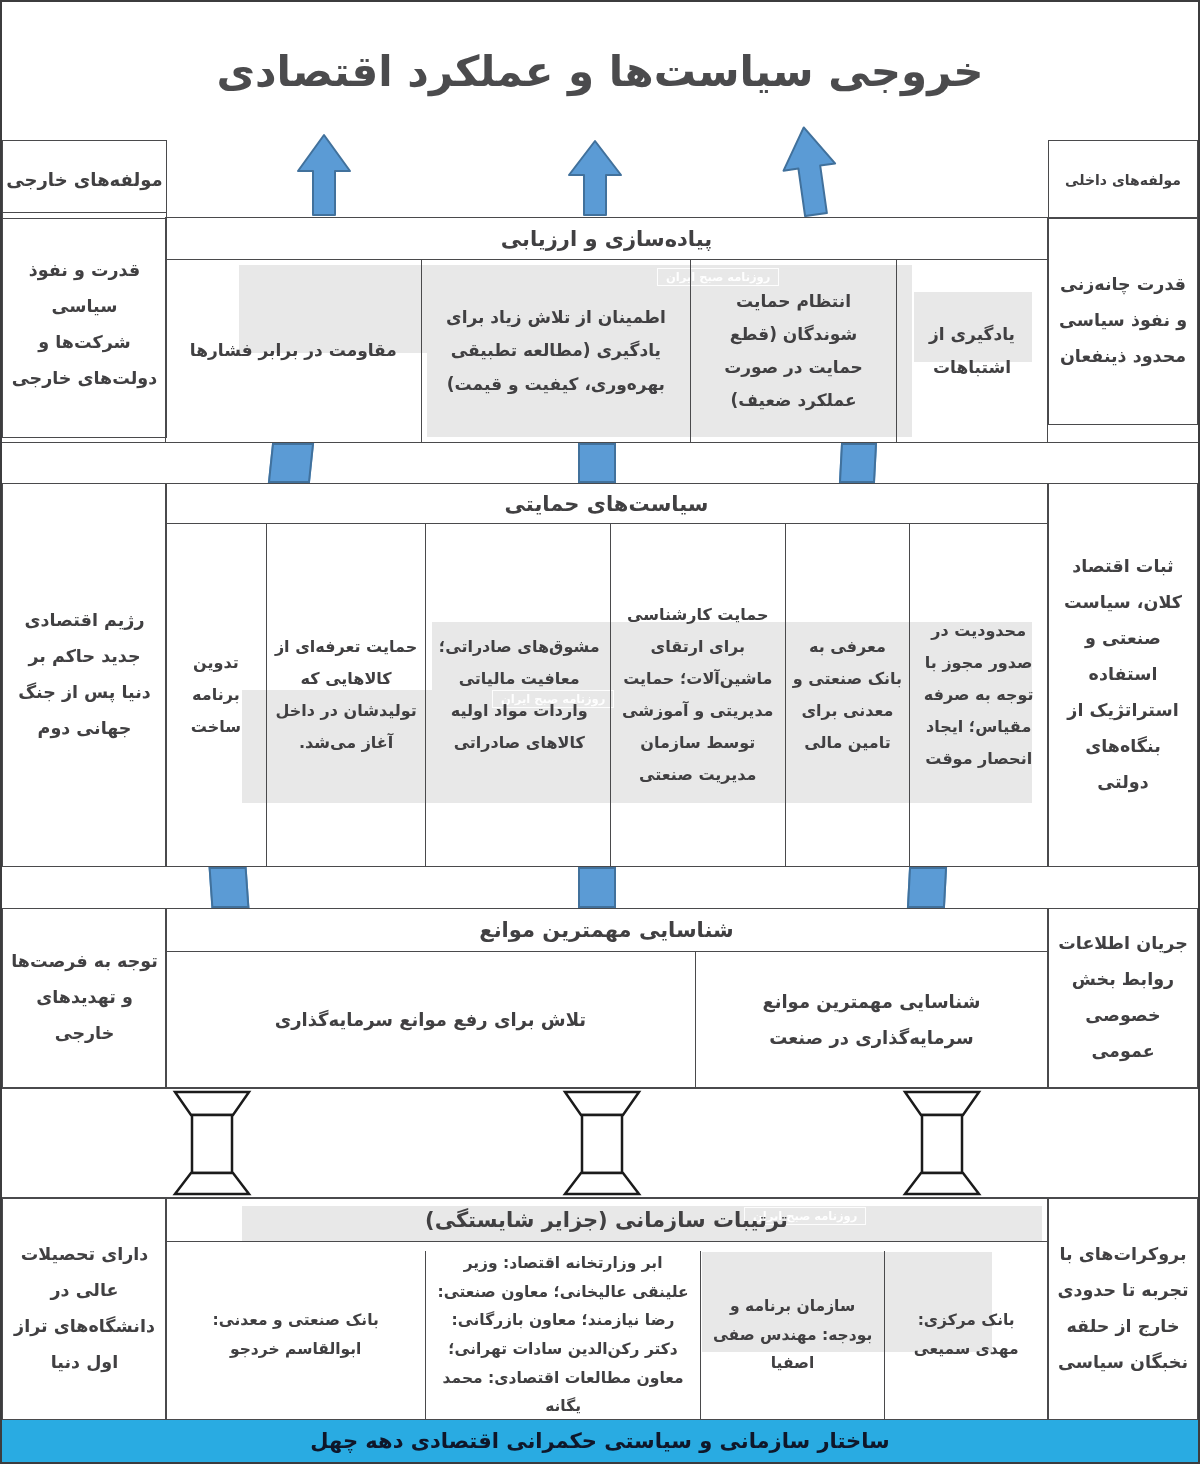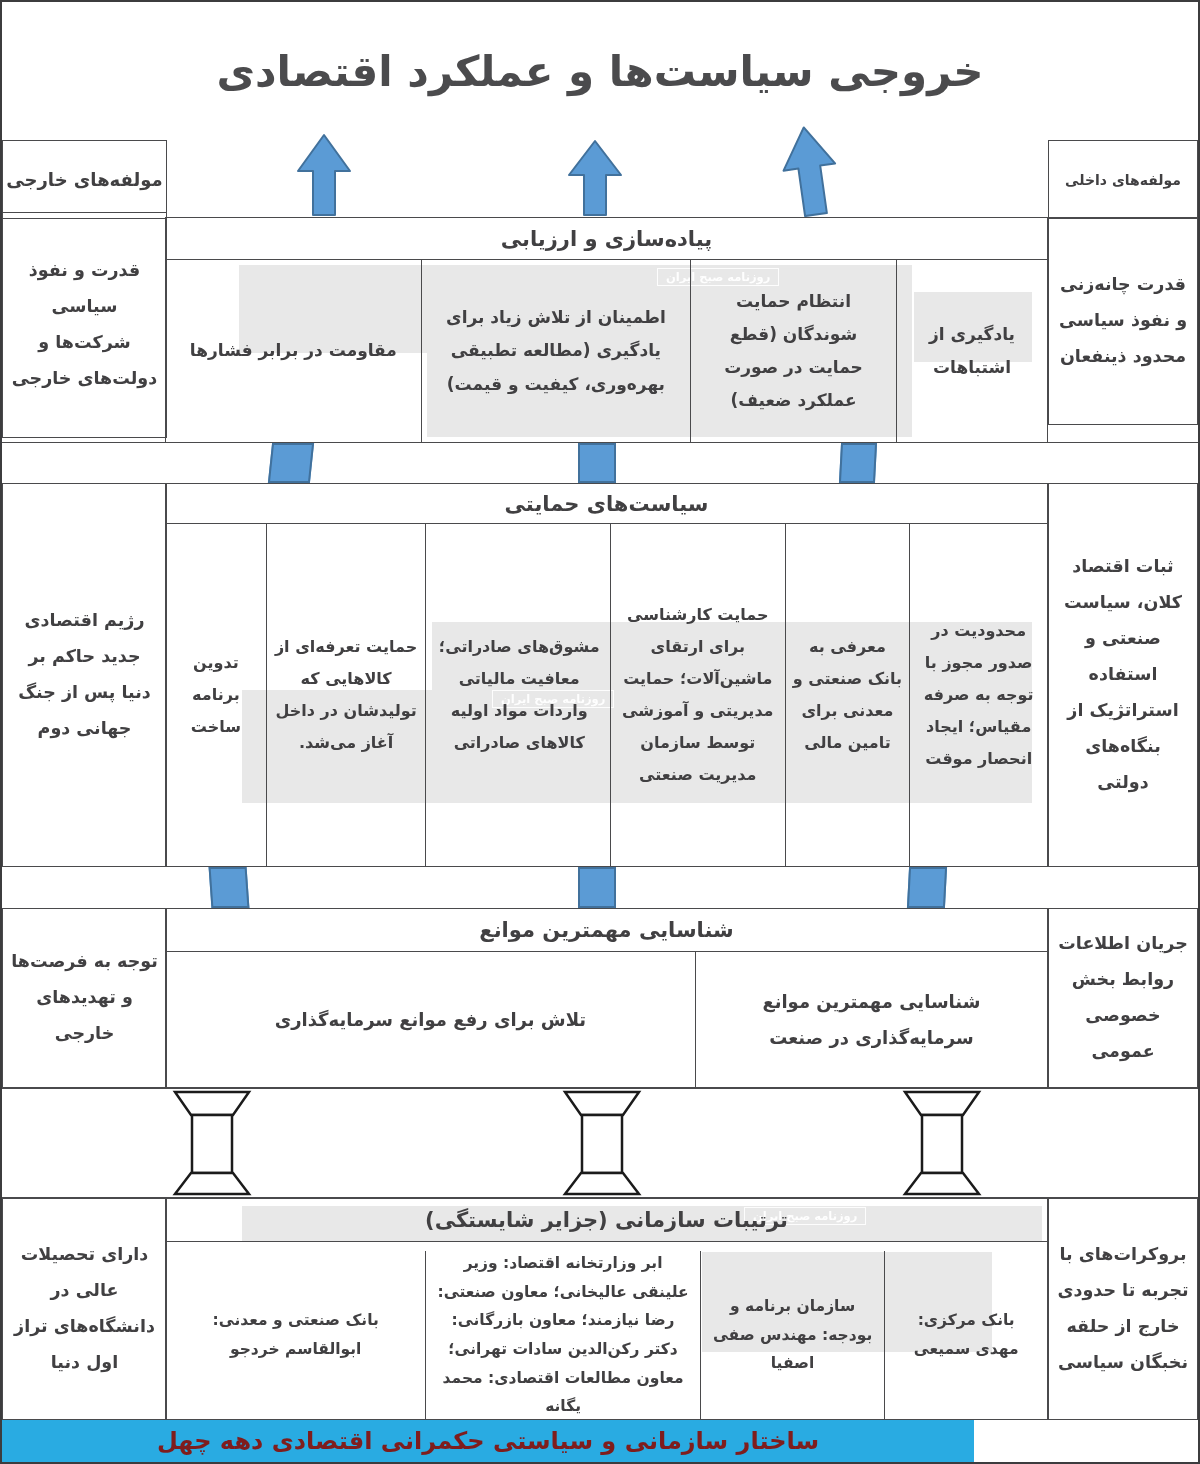--- a/index.html
+++ b/index.html
@@ -22,23 +22,23 @@
   .cell {
     border-left:1px solid #4a4a4c; display:flex; align-items:center; justify-content:center;
     text-align:center; font-weight:bold; font-size:17px; line-height:1.95; padding:6px 10px;
   }
   .cell:last-child { border-left:none; }
   .cells-sm .cell { font-size:16px; line-height:2.0; padding:6px 6px; }
   .cells-org .cell { font-size:15.5px; line-height:1.85;margin-top:9px; }
   .title { position:absolute; top:0; left:0; width:100%; height:138px;
     display:flex; align-items:center; justify-content:center;
     font-size:42px; font-weight:bold; color:#4b4b4d; letter-spacing:0; }
-  .footer-bar { position:absolute; left:0; width:972px; height:42px; top:1418px;
-    background:var(--footer-bg,#29abe2); color:#7f1d1d; display:flex; align-items:center; justify-content:center;
-    font-weight:bold; font-size:24px; }
+  .footer-bar { position:absolute; left:0; width:1196px; height:42px; top:1418px;
+    background:var(--footer-bg,#29abe2); color:#0f172a; display:flex; align-items:center; justify-content:center;
+    font-weight:bold; font-size:21px; }
   .sep { position:absolute; left:0; width:1196px; border-top:1px solid #4a4a4c; border-bottom:1px solid #4a4a4c; background:#fff; }
   .stub { position:absolute; background:var(--arrow-fill,#5b9bd5); border:2px solid var(--arrow-stroke,#41719c); }
   .wm { position:absolute; background:var(--watermark-bg,rgba(150,150,150,0.22)); }
   .wm-label { position:absolute; color:rgba(255,255,255,0.95); border:1px solid rgba(255,255,255,0.9);
     font-size:11.5px; font-weight:bold; padding:1px 8px; white-space:nowrap; }
   svg { display:block; }
 </style>
 </head>
 <body>
 

